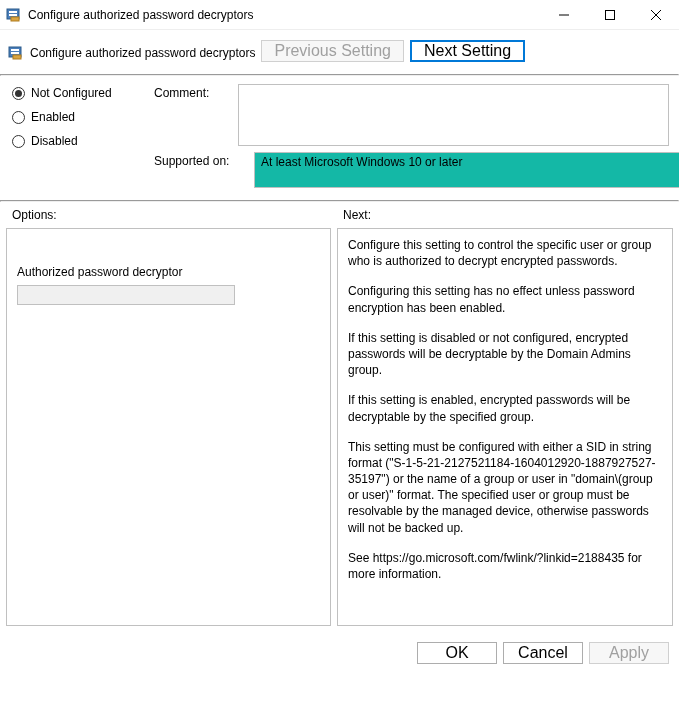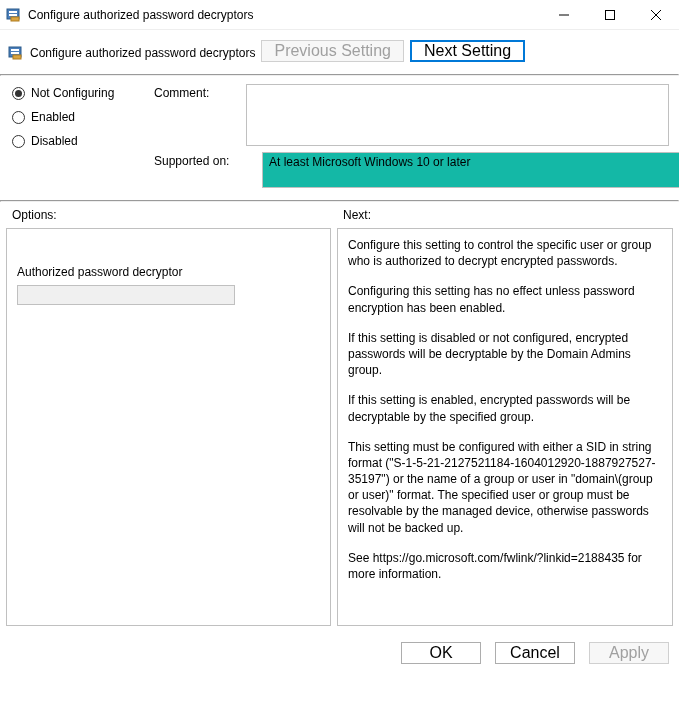--- a/index.html
+++ b/index.html
@@ -109,30 +109,30 @@
   .pane.help { overflow-y: scroll;}
   .option-label { margin-bottom: 6px; margin-top: 28px;}
   .option-input {
     width: 218px; height: 20px;
     border: 1px solid #c0c0c0;
     background: #f0f0f0;
     padding: 2px 4px;
   }
   .help p { margin: 0 0 14px 0; line-height: 1.35;}
   .footer {
-    display:flex; justify-content:flex-end; gap:14px;
+    display:flex; justify-content:flex-end; gap:6px;
     padding: 10px 10px 10px 10px;
     align-items: flex-end;
   }
   .footer .btn { min-width: 80px; height: 22px;}
   .two-col-top {
     display: grid;
     grid-template-columns: 80px 1fr;
     align-items: flex-start;
-    gap: 12px;
+    gap: 4px;
   }
   ::-webkit-scrollbar { width: 16px; }
   ::-webkit-scrollbar-track { background: #f0f0f0; }
   ::-webkit-scrollbar-thumb { background: #c8c8c8; }
   ::-webkit-scrollbar-button { background: #f0f0f0; height:16px; display:block;}
 </style>
 </head>
 <body>
 
 <div class="titlebar">
@@ -177,21 +177,21 @@
     <button class="btn disabled" disabled="">Previous Setting</button>
     <button class="btn highlight">Next Setting</button>
   </div>
 </div>
 <hr class="divider">
 
 <div class="topgrid">
   <div class="radio-col">
     <div class="radio-item">
       <span class="radio-dot checked"></span>
-      <span>Not Configuring</span>
+      <span>Not Configured</span>
     </div>
     <div class="radio-item">
       <span class="radio-dot"></span>
       <span>Enabled</span>
     </div>
     <div class="radio-item">
       <span class="radio-dot"></span>
       <span>Disabled</span>
     </div>
   </div>

